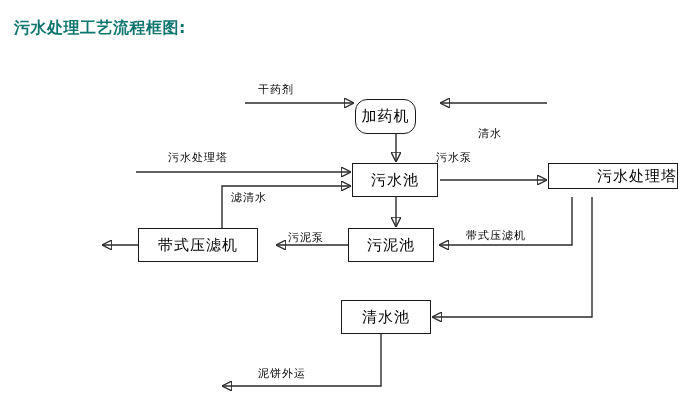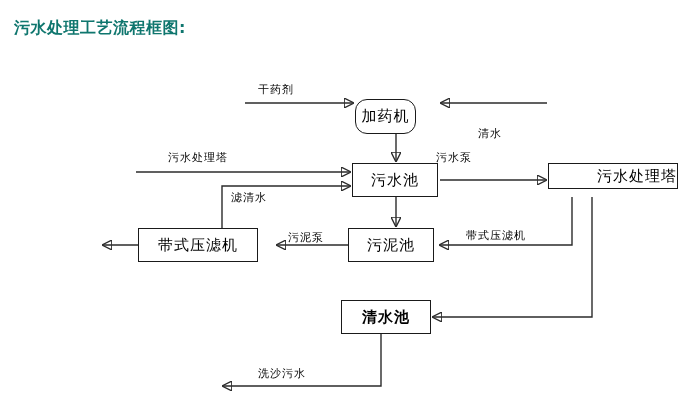--- a/index.html
+++ b/index.html
@@ -117,34 +117,34 @@
   </div>
 
   <div class="node" style="left:138px; top:228px; width:120px; height:34px;">
     <span>带式压滤机</span>
   </div>
 
   <div class="node" style="left:348px; top:228px; width:86px; height:34px;">
     <span>污泥池</span>
   </div>
 
-  <div class="node" style="left:341px; top:300px; width:90px; height:34px;font-weight:bold;">
+  <div class="node" style="left:341px; top:300px; width:90px; height:34px;">
     <span>清水池</span>
   </div>
 
   <div class="edge-label" style="left:258px; top:82px;">干药剂</div>
 
   <div class="edge-label" style="left:478px; top:82px;margin-top:44px;">清水</div>
 
   <div class="edge-label" style="left:168px; top:150px;">污水处理塔</div>
 
   <div class="edge-label" style="left:231px; top:190px;text-align:right;">滤清水</div>
 
   <div class="edge-label" style="left:436px; top:150px;">污水泵</div>
 
 
   <div class="edge-label" style="left:288px; top:230px;">污泥泵</div>
 
   <div class="edge-label" style="left:466px; top:228px;">带式压滤机</div>
 
-  <div class="edge-label" style="left:258px; top:366px;">洗沙污水</div>
+  <div class="edge-label" style="left:258px; top:366px;">泥饼外运</div>
 
 </div>
 
 </body></html>

